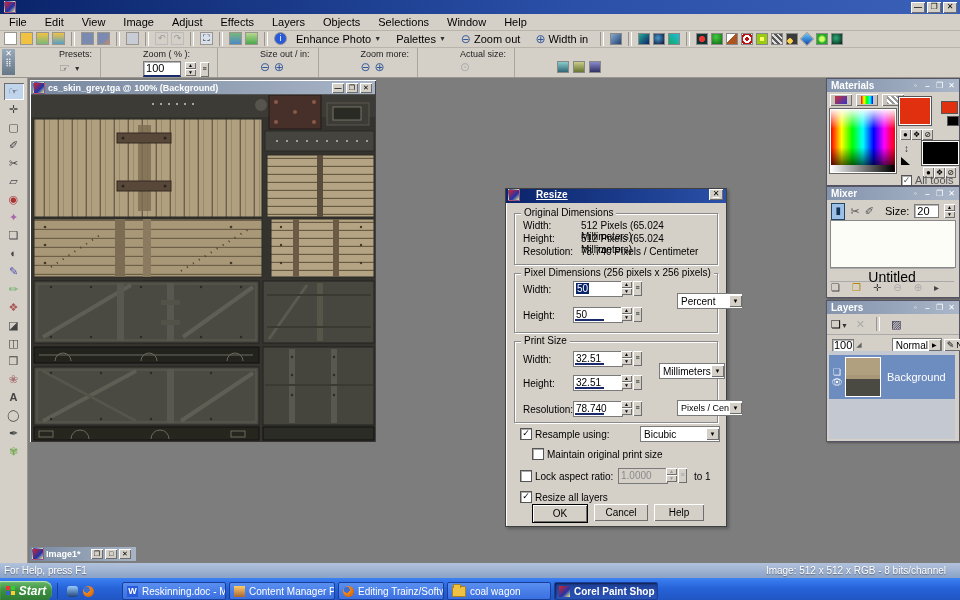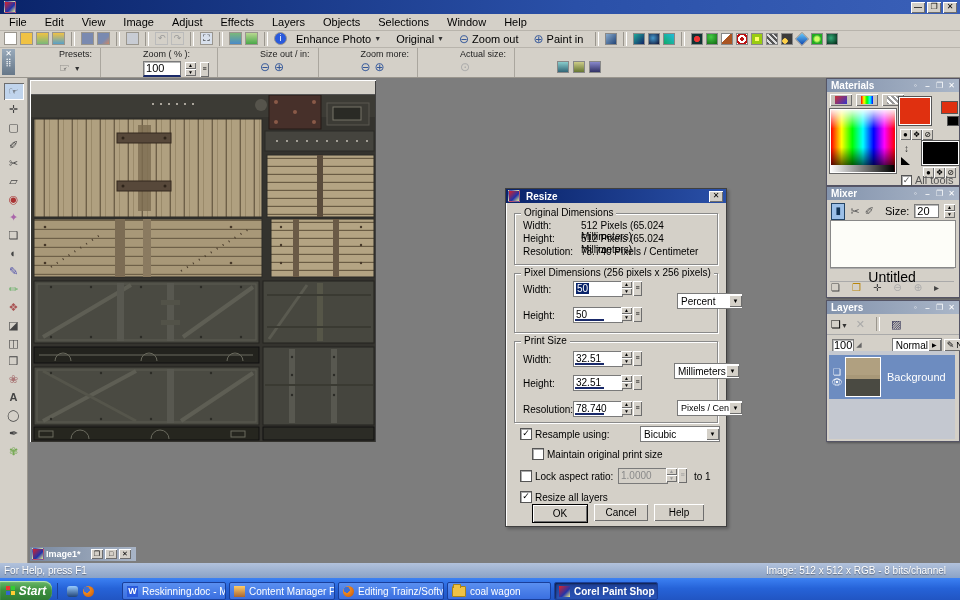--- a/index.html
+++ b/index.html
@@ -42,21 +42,21 @@
   #workspace{left:28px;top:78px;width:932px;height:485px;background:#7d7d7d;}
   
   #imgwin{left:2px;top:2px;width:346px;height:362px;background:#d4d0c8;box-shadow:inset 1px 1px 0 #fff, inset -1px -1px 0 #404040;}
   #imgtitle{left:1px;top:1px;width:344px;height:13px;background:linear-gradient(90deg,#78889f,#a8b4c6);display:flex;align-items:center;color:#fff;font-size:9px;font-weight:bold;gap:3px;padding-left:2px;box-sizing:border-box;}
   .wbtn2{width:12px;height:10px;font-size:7px;line-height:9px;text-align:center;color:#000;}
   #canvas{left:1px;top:14px;width:344px;height:347px;background:#34332e;border-top:1px solid #555;}
   
   #miniwin{left:2px;top:469px;width:106px;height:14px;background:linear-gradient(90deg,#78889f,#a8b4c6);display:flex;align-items:center;gap:2px;color:#fff;font-size:9px;font-weight:bold;padding:0 2px;box-sizing:border-box;}
   
   #dlg{left:477px;top:110px;width:220px;height:337px;background:#d4d0c8;border:1px solid #404040;box-shadow:inset 1px 1px 0 #fff, 2px 2px 3px #0004;}
-  #dlgtitle{left:0;top:0;width:220px;height:14px;background:linear-gradient(90deg,#0a246a,#2a50a8);display:flex;align-items:center;color:#fff;font-size:10px;font-weight:bold;gap:6px;padding-left:2px;box-sizing:border-box;}
+  #dlgtitle{left:0;top:0;width:220px;height:14px;background:linear-gradient(90deg,#0a246a,#2a50a8);display:flex;align-items:flex-start;color:#fff;font-size:10px;font-weight:bold;gap:16px;padding-left:2px;box-sizing:border-box;text-decoration:underline;}
   .group{border:1px solid #8a8a8a;box-shadow:1px 1px 0 #fff, inset 1px 1px 0 #fff;}
   .legend{position:absolute;top:-7px;left:6px;background:#d4d0c8;padding:0 3px;font-size:10px;}
   .dl{position:absolute;font-size:10px;}
   .dfield{position:absolute;background:#fff;border:1px solid #7a7a7a;font-size:10px;padding:1px 2px;height:12px;}
   .ul::after{content:"";position:absolute;left:1px;bottom:1px;height:2px;width:60%;background:#1a2a6a;}
   .combo{position:absolute;background:#fff;border:1px solid #7a7a7a;font-size:10px;display:flex;align-items:center;height:14px;margin-left:28px;}
   .combo .cv{flex:1;padding-left:3px;white-space:nowrap;overflow:hidden;}
   .combo .cb{width:13px;height:12px;background:#d4d0c8;box-shadow:inset 1px 1px 0 #fff, inset -1px -1px 0 #6d6d6d;font-size:6px;text-align:center;line-height:12px;}
   .chk{position:absolute;width:10px;height:10px;background:#fff;border:1px solid #555;box-shadow:inset 1px 1px 0 #aaa;font-size:9px;line-height:9px;text-align:center;font-weight:bold;}
   .btn{position:absolute;height:17px;background:#d4d0c8;box-shadow:inset 1px 1px 0 #fff, inset -1px -1px 0 #6d6d6d;text-align:center;font-size:10px;line-height:17px;}
@@ -135,30 +135,30 @@
     <span class="sep"></span>
     <span class="ti" style="background:linear-gradient(#7ab87a,#4a8ac8)"></span>
     <span class="ti" style="background:linear-gradient(#b8d890,#4aa84a)"></span>
     <span class="sep"></span>
     <span class="ti" style="background:#2a5adc;color:#fff;border-radius:50%">i</span>
     <span class="ddl">
       <span>Enhance Photo</span>
       <span class="chev">▼</span>
     </span>
     <span class="ddl">
-      <span>Original</span>
+      <span>Palettes</span>
       <span class="chev">▼</span>
     </span>
     <span class="ddl">
       <span class="mag">⊖</span>
       <span>Zoom out</span>
     </span>
     <span class="ddl">
       <span class="mag">⊕</span>
-      <span>Paint in</span>
+      <span>Width in</span>
     </span>
     <span class="sep"></span>
     <span class="cti" style="background:linear-gradient(135deg,#8ac,#247)"></span>
     <span class="sep"></span>
     <span class="cti" style="background:linear-gradient(135deg,#2a9,#126)"></span>
     <span class="cti" style="background:radial-gradient(circle at 40% 40%,#49c,#113)"></span>
     <span class="cti" style="background:linear-gradient(45deg,#1a6,#2bd)"></span>
     <span class="sep"></span>
     <span class="cti" style="background:radial-gradient(#e33 40%,#133 45%)"></span>
     <span class="cti" style="background:radial-gradient(circle at 40% 30%,#4c4,#161)"></span>
@@ -242,20 +242,29 @@
     <div class="tool" style="color:#a77">❀</div>
     <div class="tool" style="font-weight:bold">A</div>
     <div class="tool">◯</div>
     <div class="tool">✒</div>
     <div class="tool" style="color:#7a5">✾</div>
   </div>
 
   <div id="workspace" class="abs">
 
     <div id="imgwin" class="abs">
+      <div id="imgtitle" class="abs">
+        <span class="appicon" style="margin:0"></span>
+        <span>cs_skin_grey.tga @ 100% (Background)</span>
+        <span class="wbtns">
+          <span class="wbtn2 bo">—</span>
+          <span class="wbtn2 bo">❐</span>
+          <span class="wbtn2 bo">✕</span>
+        </span>
+      </div>
       <div id="canvas" class="abs">
         <svg width="344" height="347" viewBox="0 0 344 347">
           <defs>
             <pattern id="pv" width="14" height="98" patternUnits="userSpaceOnUse">
               <rect width="14" height="98" fill="#b0a080"></rect>
               <rect x="12.6" width="1.4" height="98" fill="#6e6048"></rect>
               <rect x="4" y="0" width="1" height="98" fill="#9a8a6a"></rect>
             </pattern>
             <pattern id="ph" width="120" height="9" patternUnits="userSpaceOnUse">
               <rect width="120" height="9" fill="#a89878"></rect>
@@ -467,21 +476,21 @@
             <span class="bo">▼</span>
           </span>
         <span class="spin2 bo abs" style="left:118px;top:9px">≡</span>
         <span class="dl" style="left:8px;top:36px">Height:</span>
         <span class="dfield ul" style="left:58px;top:33px;width:44px">32.51</span>
         <span class="spin abs" style="left:106px;top:33px">
             <span class="bo">▲</span>
             <span class="bo">▼</span>
           </span>
         <span class="spin2 bo abs" style="left:118px;top:33px">≡</span>
-        <span class="combo" style="left:131px;top:21px;width:64px">
+        <span class="combo" style="left:116px;top:21px;width:64px">
           <span class="cv">Millimeters</span>
           <span class="cb">▼</span>
         </span>
         <span class="dl" style="left:8px;top:62px">Resolution:</span>
         <span class="dfield ul" style="left:58px;top:59px;width:44px">78.740</span>
         <span class="spin abs" style="left:106px;top:59px">
             <span class="bo">▲</span>
             <span class="bo">▼</span>
           </span>
         <span class="spin2 bo abs" style="left:118px;top:59px">≡</span>

